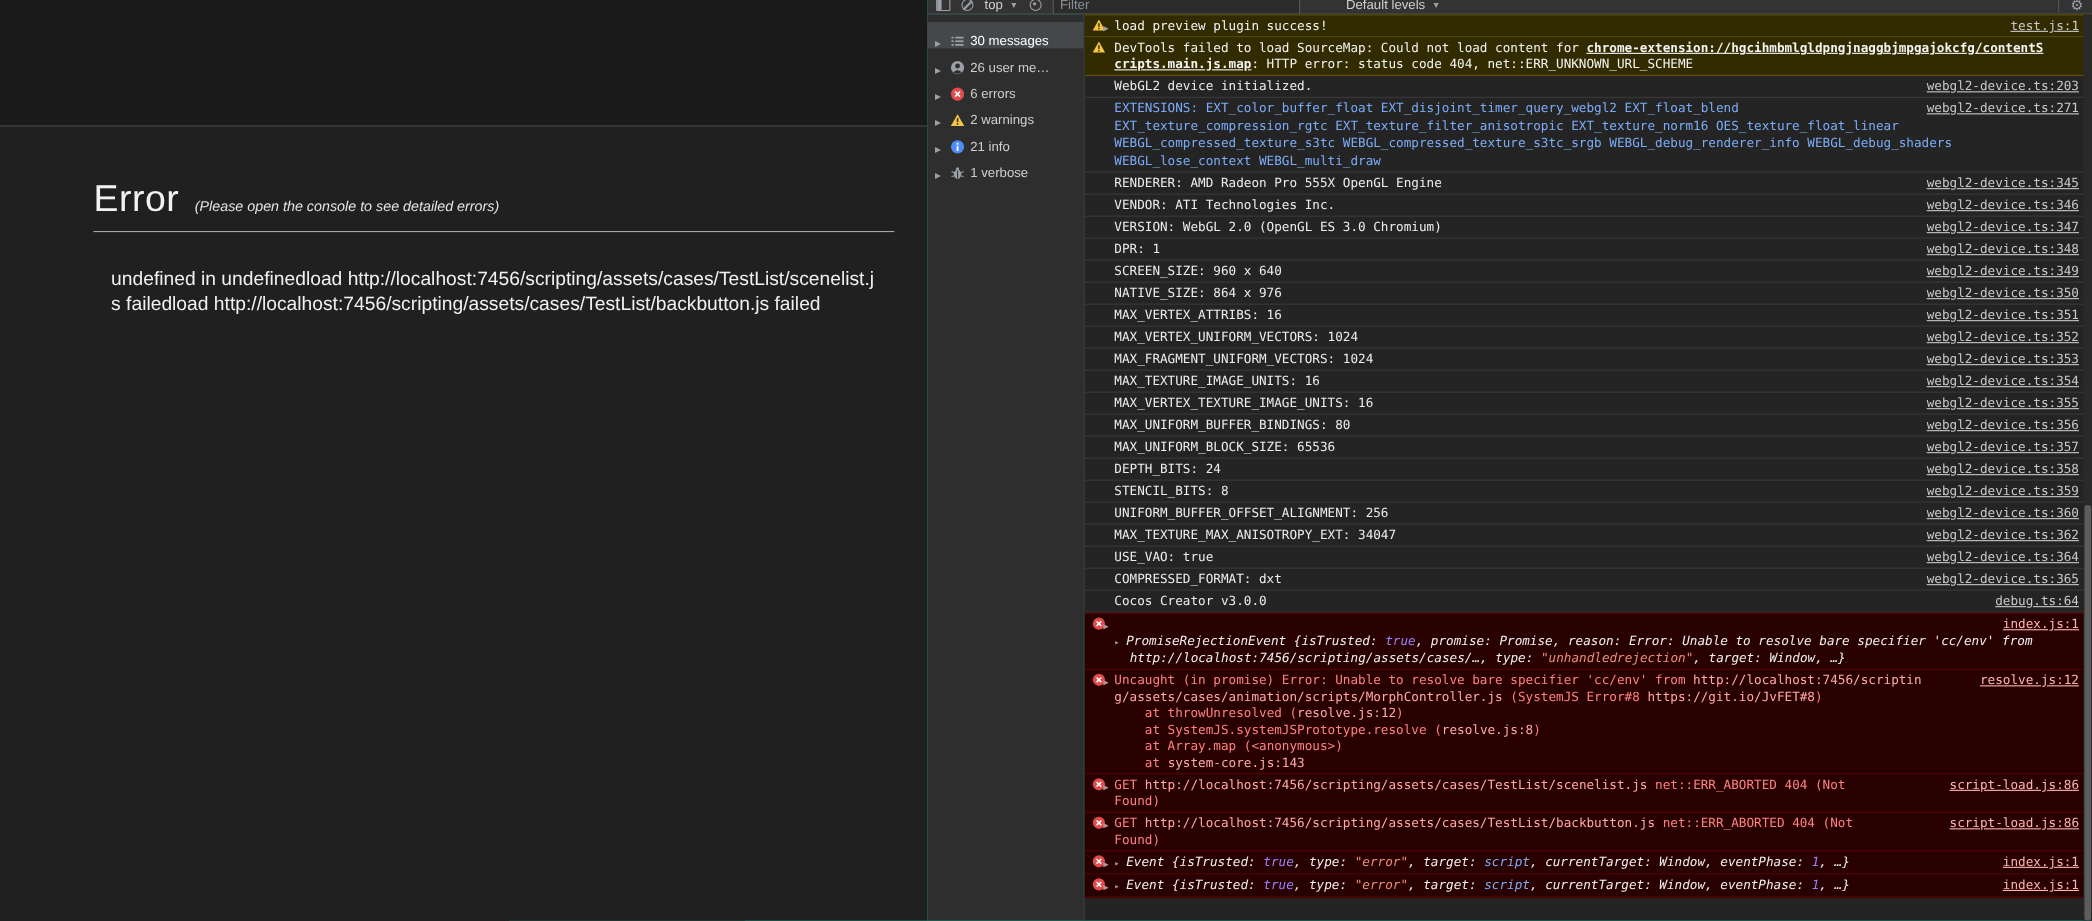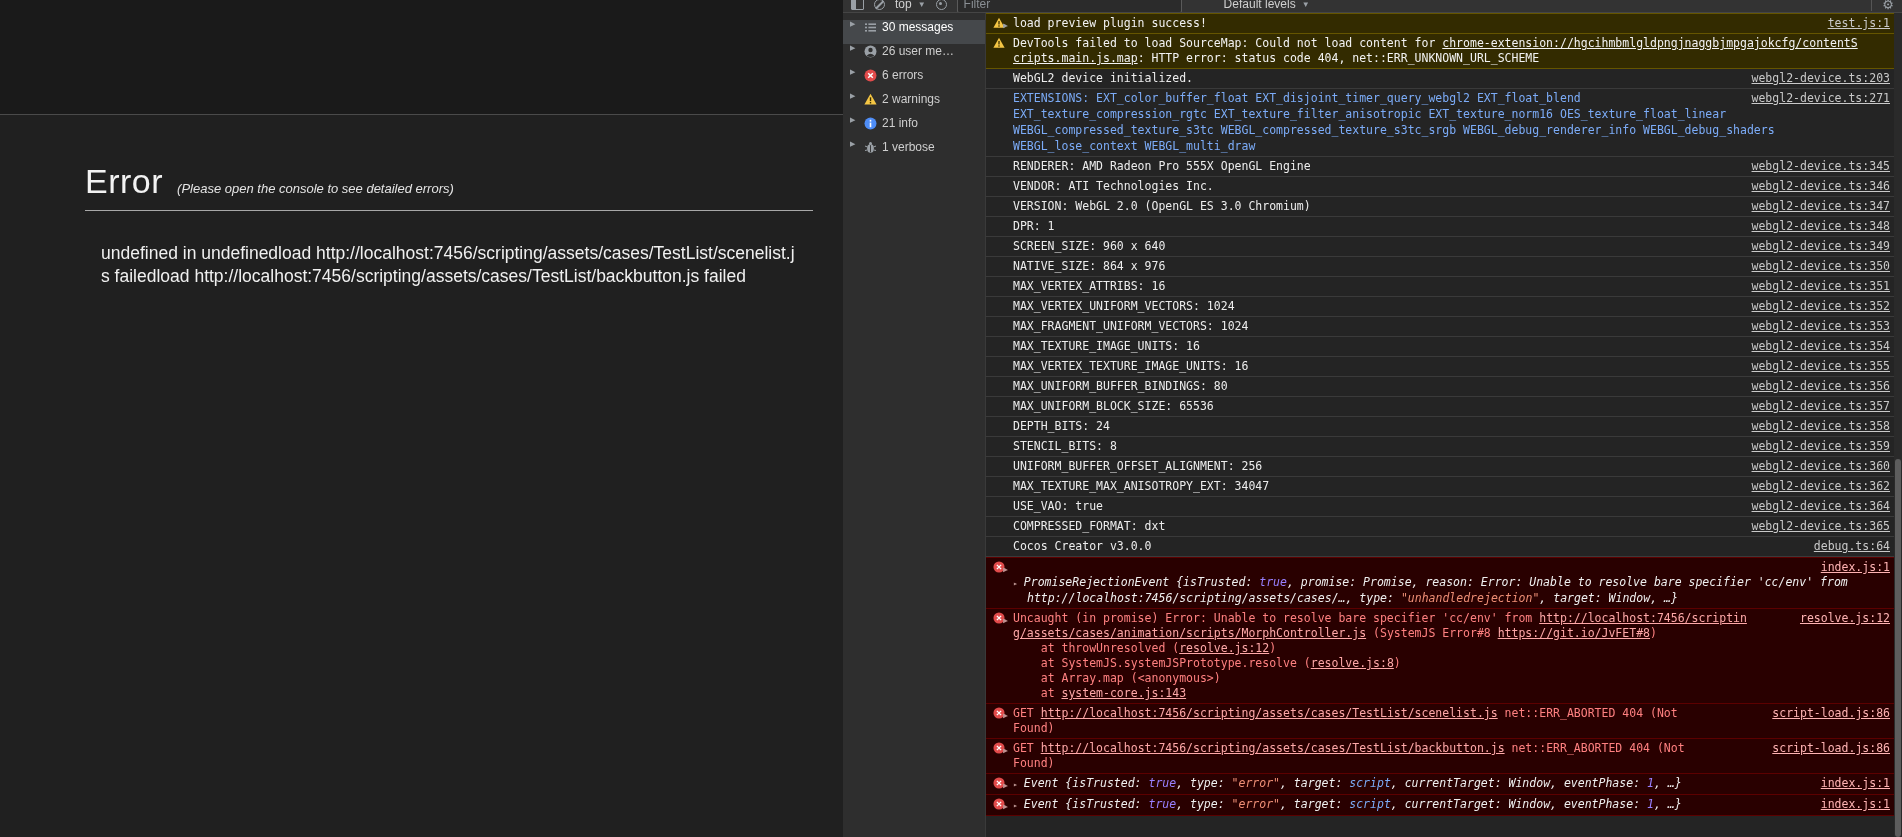--- a/index.html
+++ b/index.html
@@ -30,39 +30,39 @@
   .tb-caret { font-size:8px; color:#9aa0a6; margin-left:-4px; }
   .tb-filter { width:225px; height:17px; background:#2b2b2b; border:1px solid #5a5a5a; border-radius:2px; color:#9aa0a6; font-size:12px; padding:0 6px; outline:none; font-family:"Liberation Sans",sans-serif; }
   .tb-filter::placeholder { color:#8a8f94; }
   .tb-levels { margin-left:32px; }
   .tb-spacer { flex:1; }
   .tb-div { width:1px; height:14px; background:#555; }
   .ic-gear { font-size:13px; color:#9aa0a6; line-height:1; }
   .cbody { display:flex; height:824px; }
   
   .sidebar { width:143px; background:#2e2e2e; border-right:1px solid #3a3a3a; padding-top:7px; flex:none; }
-  .side-item { height:24px; display:flex; align-items:flex-start; gap:5px; padding-left:7px; font-size:12px; color:#cfcfcf; cursor:default; white-space:nowrap; }
+  .side-item { height:24px; display:flex; align-items:flex-end; gap:5px; padding-left:7px; font-size:12px; color:#cfcfcf; cursor:default; white-space:nowrap; }
   .side-item.selected { background:#45484b; color:#ffffff; }
   .side-arrow { color:#9aa0a6; font-size:7px; width:8px; flex:none; }
   .side-ic { width:14px; height:14px; flex:none; display:flex; align-items:center; justify-content:center; }
   
   .messages { flex:1; position:relative; background:#242424; overflow:hidden; font-family:"DejaVu Sans Mono", monospace; }
   .crow { position:relative; padding:1px 12px 2px 27px; font-size:11.5px; line-height:16px; border-bottom:1px solid #3a3a3a; color:#ededed; }
   .crow.t-info { color:#7cacf8; }
   .crow.t-warning { background:#332b00; border-top:1px solid #655500; border-bottom:1px solid #655500; color:#f3f3f3; line-height:15px; padding-top:2px; }
   .crow.t-error { background:#290000; border-top:1px solid #5c0000; border-bottom:1px solid #5c0000; color:#ff8080; line-height:15px; padding-top:2px; }
   .crow + .crow.t-warning, .crow.t-warning + .crow, .crow.t-error + .crow.t-error { border-top-width:0; }
   .gicon { position:absolute; left:7px; top:3px; width:12px; height:12px; }
   .garrow { position:absolute; left:17px; top:4px; color:#9aa0a6; font-size:8px; cursor:pointer; }
   .t-error .garrow { color:#c09090; }
   .srclink { float:right; margin-left:14px; color:#c9c9c9; text-decoration:underline; cursor:pointer; white-space:nowrap; }
   .t-error .srclink { color:#ffb3b3; }
   .cline { white-space:pre-wrap; min-height:15px; }
-  .sg-link { text-decoration:underline; cursor:pointer; }
-  .sg-errlink { color:#ffa8a8; text-decoration:underline; cursor:pointer;margin-top:48px; }
+  .sg-link { text-decoration:underline; cursor:pointer;font-weight:bold; }
+  .sg-errlink { color:#ffa8a8; cursor:pointer;margin-top:48px; }
   .sg-it { font-style:italic; color:#f0f0f0; }
   .sg-bool { font-style:italic; color:#9980ff; }
   .sg-str { font-style:italic; color:#ee8e75; }
   .sg-node { font-style:italic; color:#7cacf8; }
   .sg-arrow { color:#b9928f; font-style:normal; font-size:8px; padding-right:6px; }
   .sg-pad { display:inline-block; width:14px; }
   .scrollbar { position:absolute; right:0; top:0; bottom:0; width:8px; background:#2a2a2a; }
   .scroll-thumb { position:absolute; right:1px; top:446px; width:6px; height:378px; background:#5d5d5d; border-radius:3px; cursor:pointer; }
 </style>
 </head>

